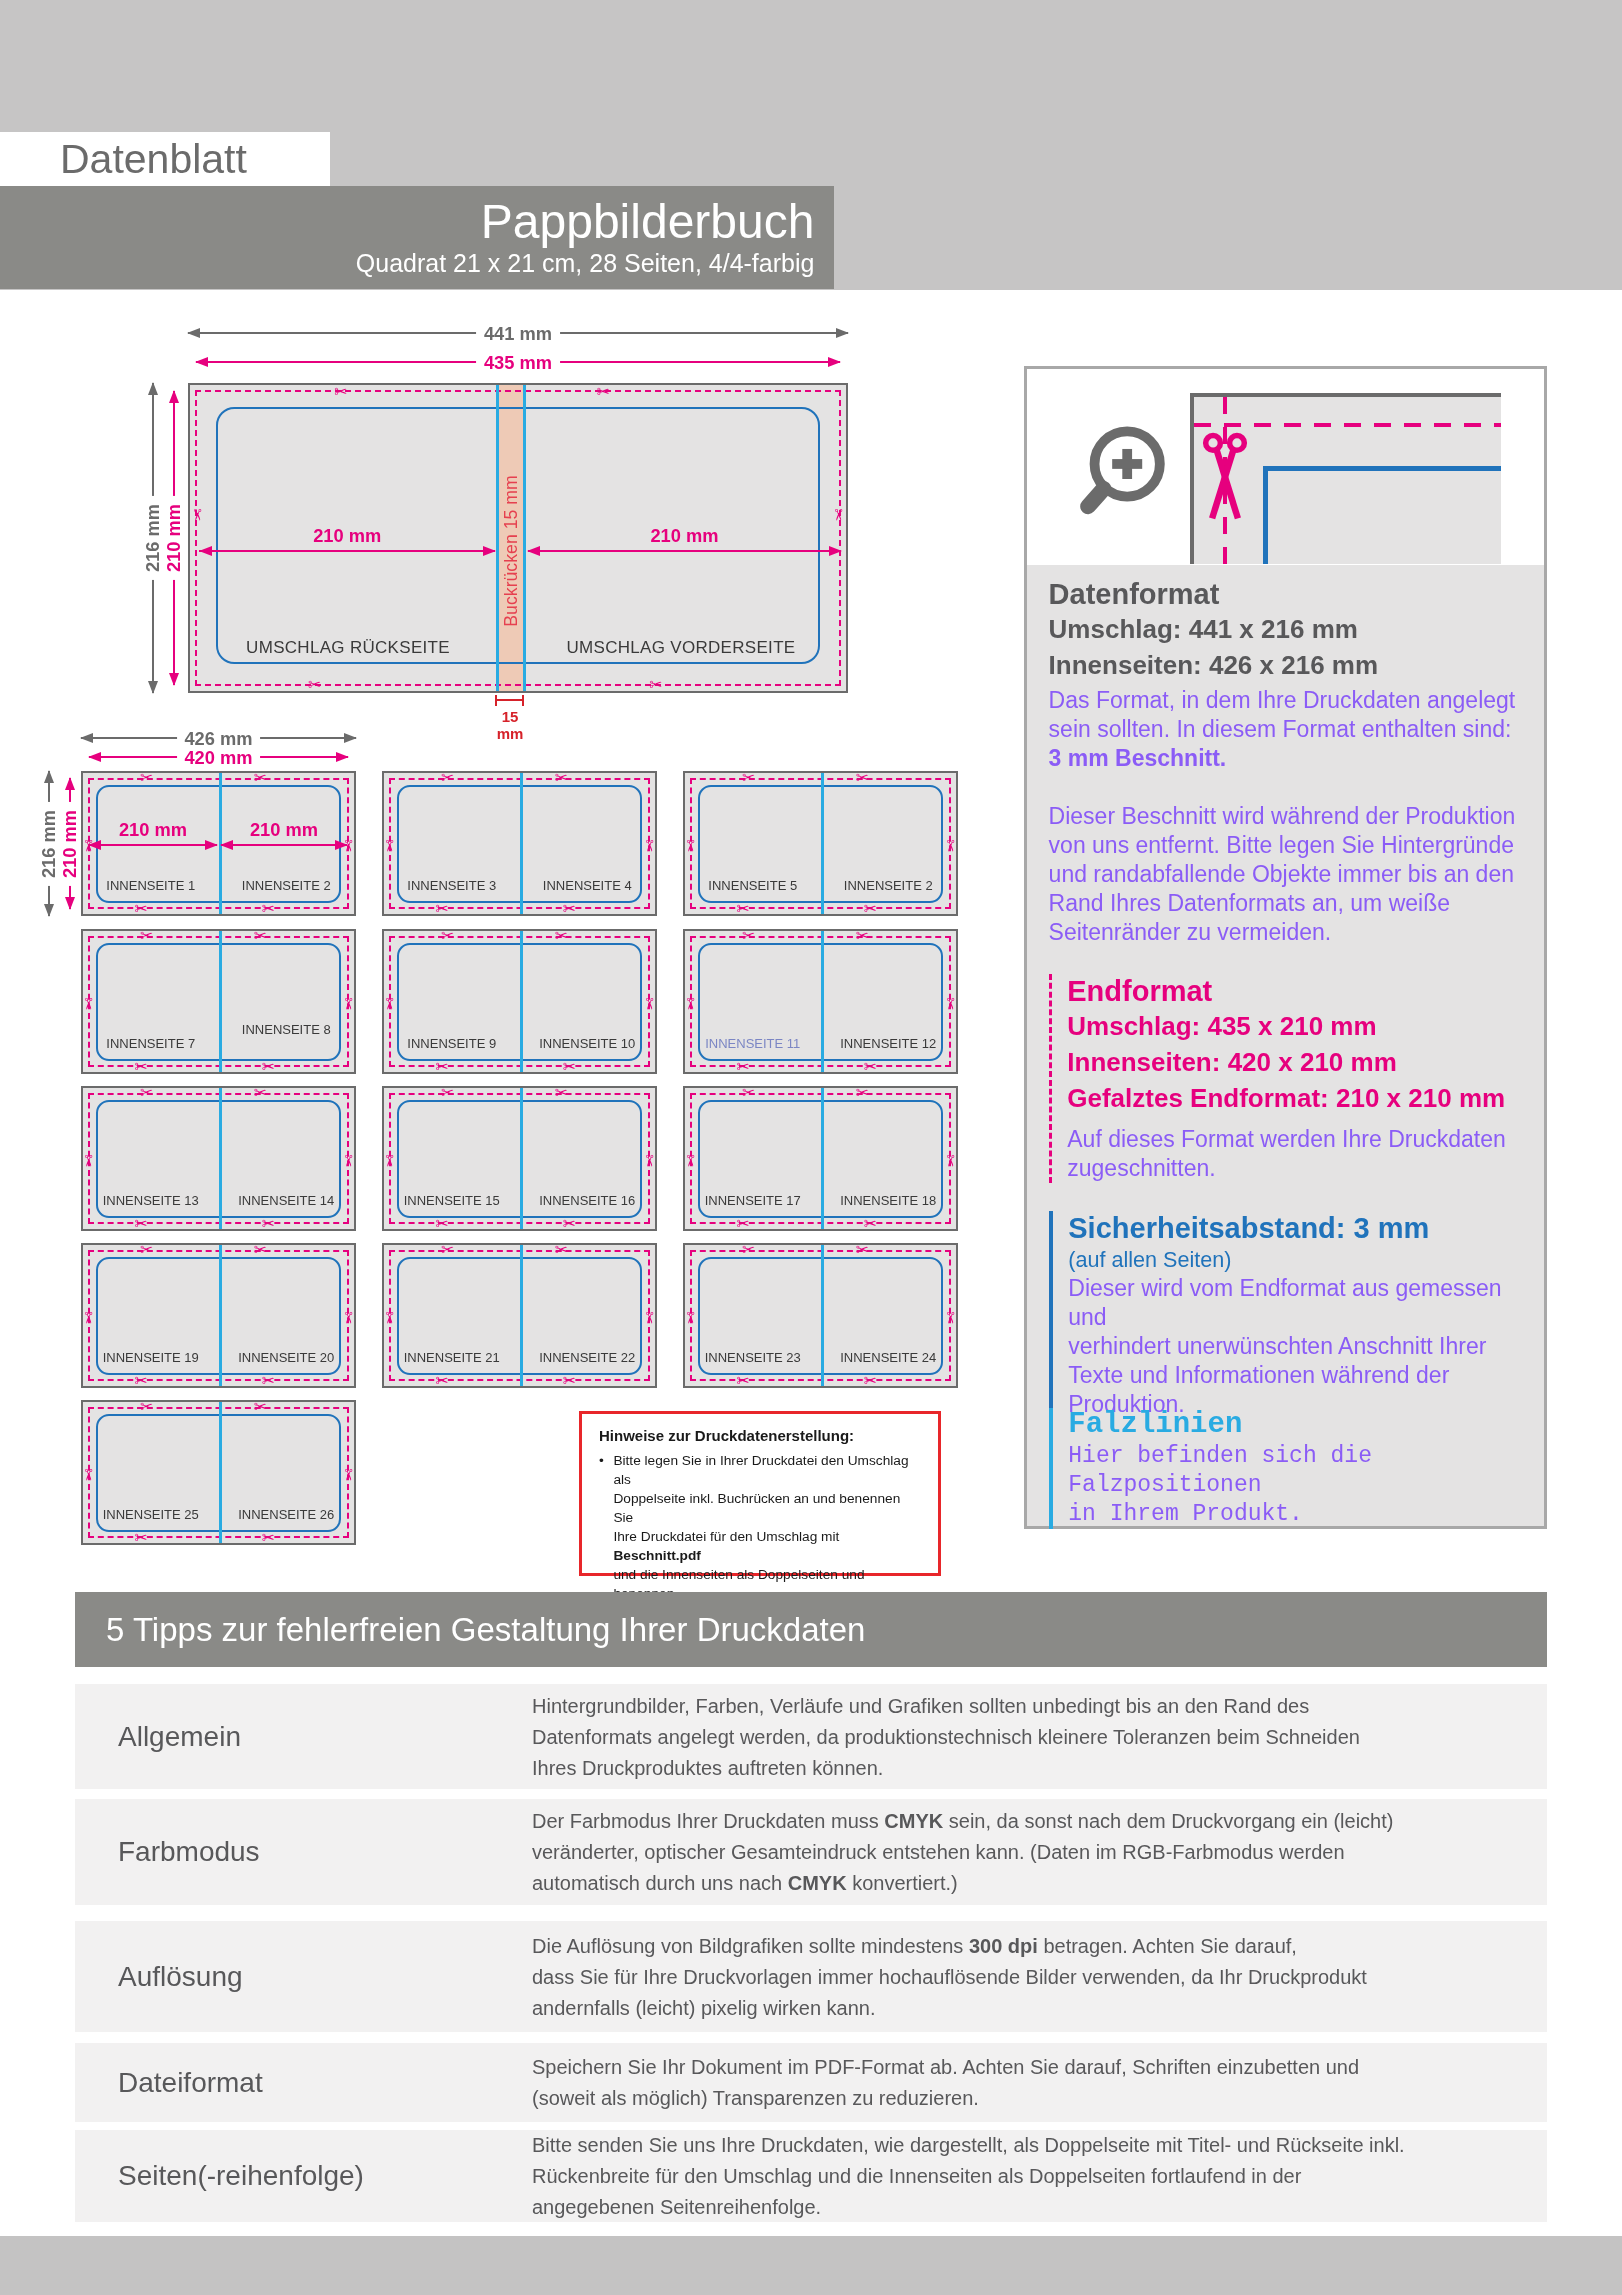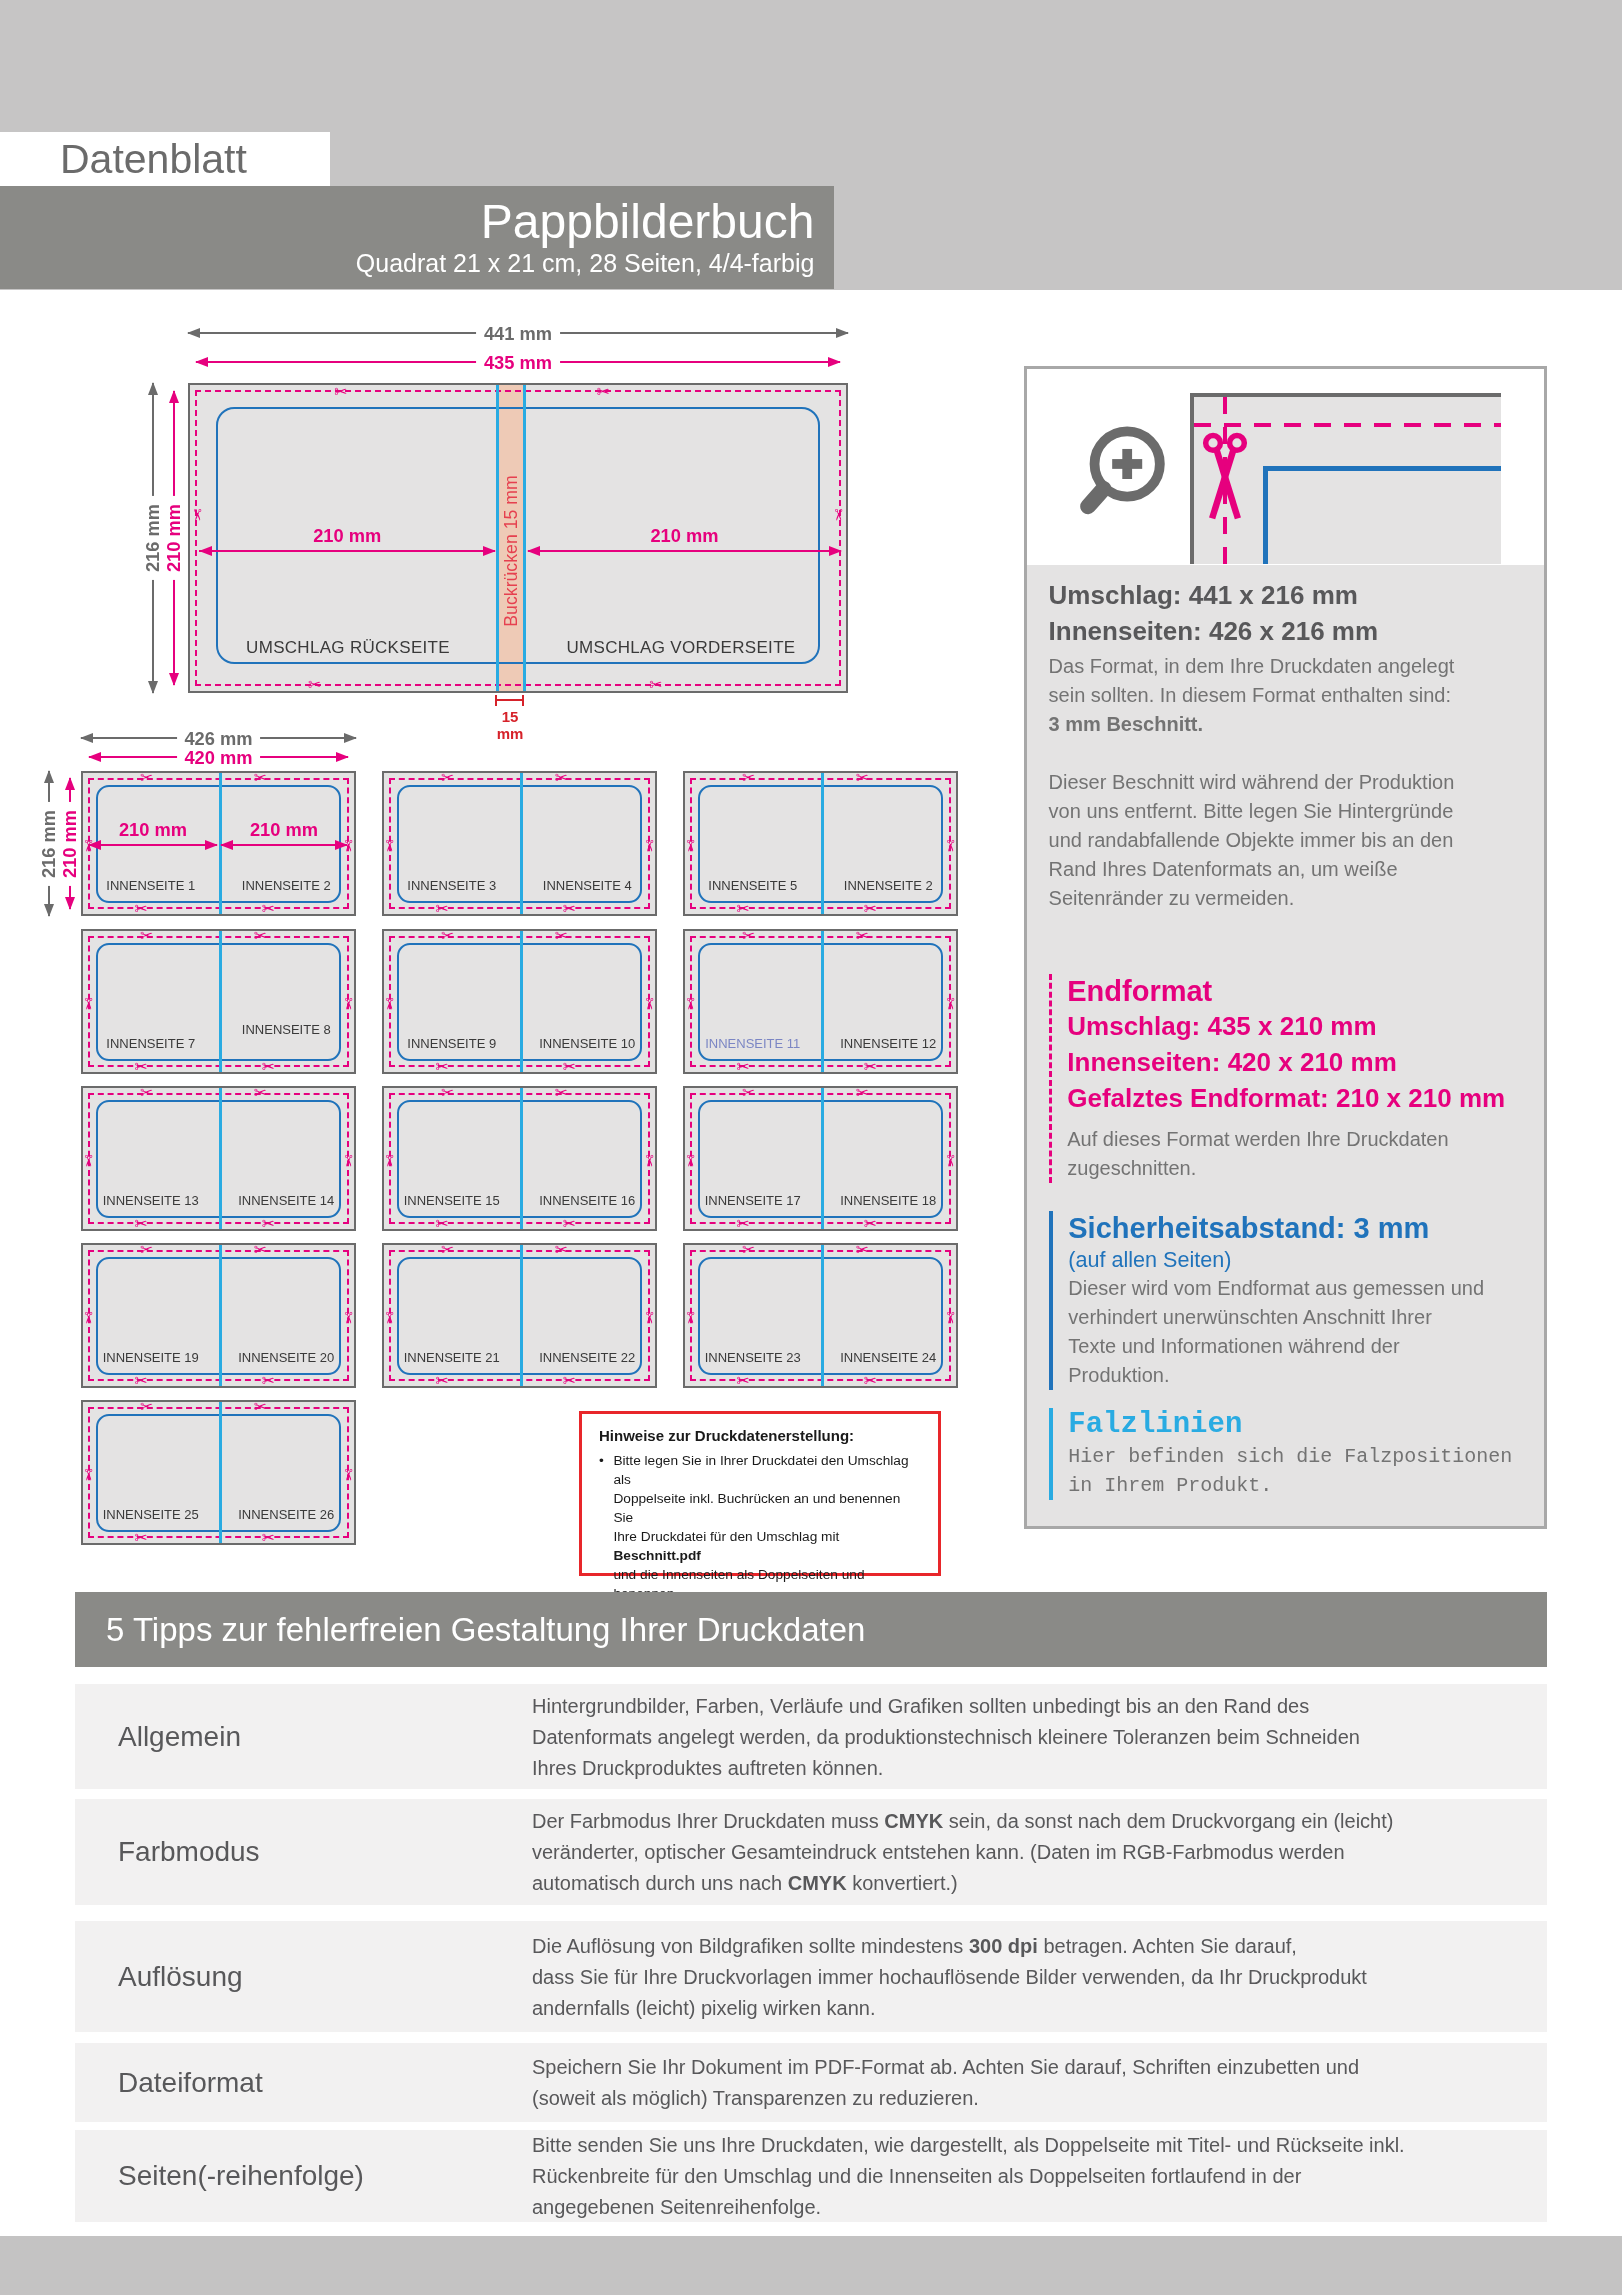--- a/index.html
+++ b/index.html
@@ -57,21 +57,21 @@
   .cd-dv{position:absolute;left:29px;top:0;bottom:0;width:3.9px;
          background:repeating-linear-gradient(180deg,#e6007e 0 17px,transparent 17px 30px);}
   .cd-dh{position:absolute;top:26px;left:0;right:0;height:3.9px;
          background:repeating-linear-gradient(90deg,#e6007e 0 17px,transparent 17px 30px);}
   .cd-bv{position:absolute;left:69px;top:69px;bottom:0;width:4.6px;background:#2073bb;}
   .cd-bh{position:absolute;top:69px;left:69px;right:0;height:4.6px;background:#2073bb;}
   .iblock{position:absolute;left:21.6px;width:478px;box-sizing:border-box;}
   .iblock.bordered{padding-left:15.7px;}
   .ih{font-size:29px;font-weight:bold;line-height:34px;}
   .iv{font-size:26px;font-weight:bold;line-height:36px;}
-  .ib{font-size:20px;line-height:29px;color:#737373;}
+  .ib{font-size:23px;line-height:29px;color:#8b5cf6;}
   .c-dark{color:#58585a;} .c-mag{color:#e6007e;} .c-blue{color:#2073bb;} .c-cyan{color:#29abe2;}
   .bl-mag{border-left:3.9px dashed #e6007e;}
   .bl-blue{border-left:4.6px solid #2073bb;}
   .bl-cyan{border-left:4.6px solid #29abe2;}
   
   .tips-bar{left:75px;top:1592px;width:1472px;height:75px;background:#8a8a87;color:#fff;
             font-size:33px;display:flex;align-items:center;padding-left:31px;box-sizing:border-box;}
   .tip-row{position:absolute;left:75px;width:1472px;background:#f2f1f1;}
   .tip-title{position:absolute;left:43px;top:50%;transform:translateY(-50%);font-size:28px;color:#58585a;}
   .tip-body{position:absolute;left:457px;top:50%;transform:translateY(-50%);font-size:20px;line-height:31px;color:#58585a;white-space:nowrap;}
@@ -354,20 +354,21 @@
     <div class="cd-bh"></div>
     <svg style="position:absolute;left:2.6px;top:34px;" width="56" height="92" viewBox="0 0 60 100">
       <circle cx="17" cy="13" r="8" fill="none" stroke="#e6007e" stroke-width="6"></circle>
       <circle cx="43" cy="13" r="8" fill="none" stroke="#e6007e" stroke-width="6"></circle>
       <line x1="21" y1="21" x2="44" y2="95" stroke="#e6007e" stroke-width="7"></line>
       <line x1="39" y1="21" x2="16" y2="95" stroke="#e6007e" stroke-width="7"></line>
     </svg>
   </div>
 
   <div class="iblock" style="top:208px;">
+    <div class="ih c-dark">Datenformat</div>
     <div class="iv c-dark">Umschlag: 441 x 216 mm</div>
     <div class="iv c-dark">Innenseiten: 426 x 216 mm</div>
     <div class="ib" style="margin-top:2.6px;">Das Format, in dem Ihre Druckdaten angelegt<br>sein sollten. In diesem Format enthalten sind:<br><b>3 mm Beschnitt.</b></div>
     <div class="ib" style="margin-top:29px;">Dieser Beschnitt wird während der Produktion<br>von uns entfernt. Bitte legen Sie Hintergründe<br>und randabfallende Objekte immer bis an den<br>Rand Ihres Datenformats an, um weiße<br>Seitenränder zu vermeiden.</div>
   </div>
 
   <div class="iblock bordered bl-mag" style="top:605px;">
     <div class="ih c-mag">Endformat</div>
     <div class="iv c-mag">Umschlag: 435 x 210 mm</div>
     <div class="iv c-mag">Innenseiten: 420 x 210 mm</div>

